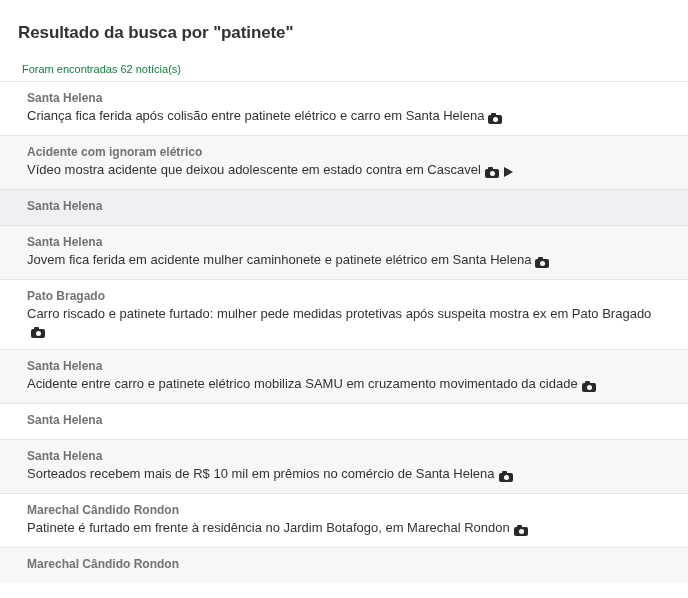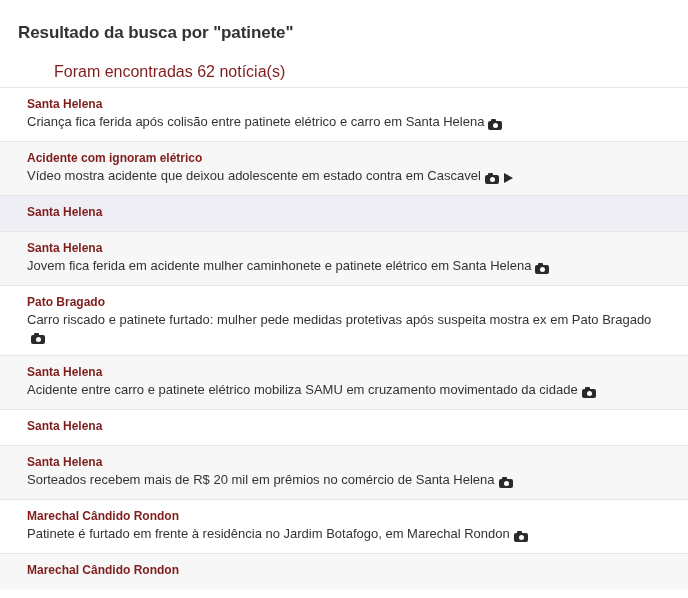--- a/index.html
+++ b/index.html
@@ -20,24 +20,23 @@
     padding: 0;
   }
   .page-title {
     font-size: 17px;
     font-weight: bold;
     color: #333333;
     padding: 12px 0 8px 18px;
     letter-spacing: -0.1px;
   }
   .results-count {
-    font-size: 16px;
-    color: #7f1d1d;
+    font-size: 11px;
+    color: #15803d;
     padding: 0 0 6px 22px;
-    margin-left: 32px;
   }
   .results-list {
     list-style: none;
     margin: 0;
     padding: 0;
   }
   .result-item {
     padding: 9px 18px 9px 27px;
     border-top: 1px solid #e6e6e6;
     background: #ffffff;
@@ -47,21 +46,21 @@
   }
   .result-item.highlight {
     background: #f0eef5;
   }
   .result-item:first-child {
     border-top: 1px solid #e6e6e6;
   }
   .result-section {
     font-size: 12px;
     font-weight: bold;
-    color: #7f1d1d;
+    color: #737373;
     margin-bottom: 3px;
   }
   .result-headline {
     font-size: 13px;
     color: #333333;
     line-height: 16px;
     display: block;
   }
   .result-headline .title-text {
     display: inline;
@@ -149,21 +148,21 @@
       </li>
       <li class="result-item alt">
         <div class="result-section">Santa Helena</div>
         <div class="result-headline"><span class="title-text">Acidente entre carro e patinete elétrico mobiliza SAMU em cruzamento movimentado da cidade</span><span class="media-icons"><span class="icon-camera"><span class="bump"></span><span class="body"></span><span class="lens"></span></span></span></div>
       </li>
       <li class="result-item">
         <div class="result-section">Santa Helena</div>
       </li>
       <li class="result-item alt">
         <div class="result-section">Santa Helena</div>
-        <div class="result-headline"><span class="title-text">Sorteados recebem mais de R$ 20 mil em prêmios no comércio de Santa Helena</span><span class="media-icons"><span class="icon-camera"><span class="bump"></span><span class="body"></span><span class="lens"></span></span></span></div>
+        <div class="result-headline"><span class="title-text">Sorteados recebem mais de R$ 10 mil em prêmios no comércio de Santa Helena</span><span class="media-icons"><span class="icon-camera"><span class="bump"></span><span class="body"></span><span class="lens"></span></span></span></div>
       </li>
       <li class="result-item">
         <div class="result-section">Marechal Cândido Rondon</div>
         <div class="result-headline"><span class="title-text">Patinete é furtado em frente à residência no Jardim Botafogo, em Marechal Rondon</span><span class="media-icons"><span class="icon-camera"><span class="bump"></span><span class="body"></span><span class="lens"></span></span></span></div>
       </li>
       <li class="result-item alt">
         <div class="result-section">Marechal Cândido Rondon</div>
       </li>
     </ul>
 

